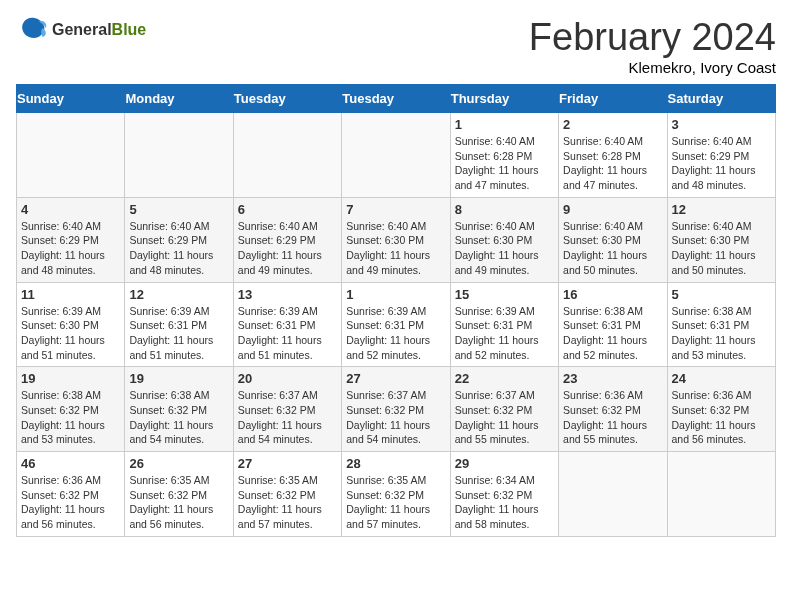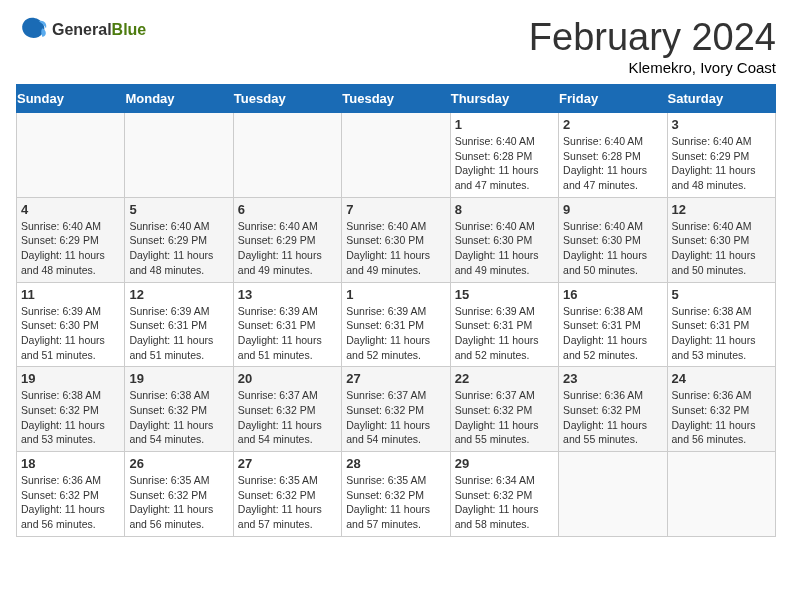--- a/index.html
+++ b/index.html
@@ -215,21 +215,21 @@
           <span class="day-num">23</span>
           <div class="day-info">Sunrise: 6:36 AM<br>Sunset: 6:32 PM<br>Daylight: 11 hours<br>and 55 minutes.</div>
         </td>
         <td>
           <span class="day-num">24</span>
           <div class="day-info">Sunrise: 6:36 AM<br>Sunset: 6:32 PM<br>Daylight: 11 hours<br>and 56 minutes.</div>
         </td>
       </tr>
       <tr>
         <td>
-          <span class="day-num">18</span>
+          <span class="day-num">46</span>
           <div class="day-info">Sunrise: 6:36 AM<br>Sunset: 6:32 PM<br>Daylight: 11 hours<br>and 56 minutes.</div>
         </td>
         <td>
           <span class="day-num">26</span>
           <div class="day-info">Sunrise: 6:35 AM<br>Sunset: 6:32 PM<br>Daylight: 11 hours<br>and 56 minutes.</div>
         </td>
         <td>
           <span class="day-num">27</span>
           <div class="day-info">Sunrise: 6:35 AM<br>Sunset: 6:32 PM<br>Daylight: 11 hours<br>and 57 minutes.</div>
         </td>

